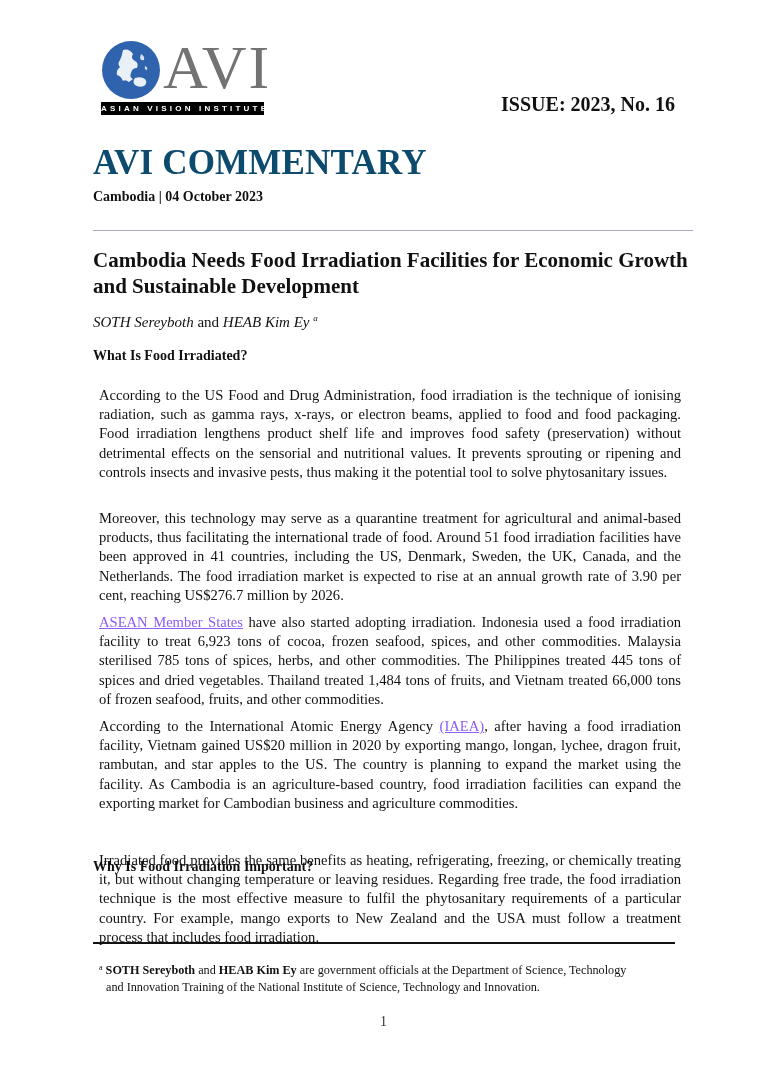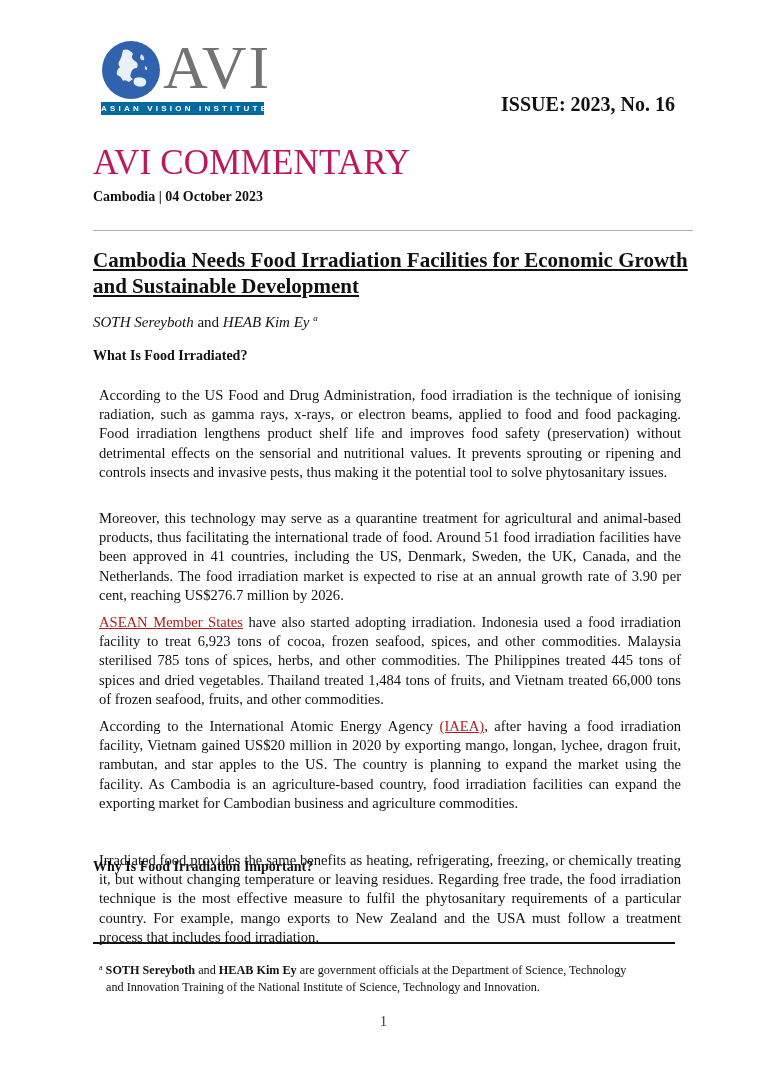--- a/index.html
+++ b/index.html
@@ -5,42 +5,42 @@
     html, body { margin: 0; padding: 0; background: #ffffff; }
     body { width: 768px; height: 1082px; position: relative; overflow: hidden;
            font-family: "Liberation Serif", "DejaVu Serif", serif; color: #111; }
     .page { position: absolute; left: 0; top: 0; width: 768px; height: 1082px; }
 
     
     .logo { position: absolute; left: 101px; top: 40px; width: 165px; height: 75px; }
     .logo-globe { position: absolute; left: 0; top: 0; width: 60px; height: 60px; }
     .logo-text { position: absolute; left: 62px; top: -6px; font-family: "Liberation Serif", serif;
                  font-size: 62px; line-height: 66px; color: #737373; letter-spacing: 2px; }
-    .logo-bar { position: absolute; left: 0; top: 62px; width: 163px; height: 13px; background: #0369a1;
+    .logo-bar { position: absolute; left: 0; top: 62px; width: 163px; height: 13px; background: #000000;
                 color: #fff; font-family: "Liberation Sans", sans-serif; font-size: 8px; font-weight: bold;
                 letter-spacing: 3.2px; line-height: 13px; text-align: center; white-space: nowrap; }
 
     .issue { position: absolute; right: 93px; top: 73px; font-size: 20px; font-weight: bold; color: #111; margin-top: 20px; }
 
     .commentary { position: absolute; left: 93px; top: 143px; font-size: 35px; line-height: 40px;
-                  color: #be185d; font-weight: normal; letter-spacing: 0.2px; }
+                  color: #0c4a6e; font-weight: bold; letter-spacing: 0.2px; }
     .dateline { position: absolute; left: 93px; top: 189px; font-size: 14px; font-weight: bold; }
     .rule-top { position: absolute; left: 93px; top: 230px; width: 600px; height: 1px; background: #a9a9c8; }
 
     .title { position: absolute; left: 93px; top: 247px; width: 600px; font-size: 21px; line-height: 26px;
-             font-weight: bold; margin: 0; text-decoration: underline; }
+             font-weight: bold; margin: 0; }
     .authors { position: absolute; left: 93px; top: 313px; font-size: 15px; }
     .authors i { font-style: italic; }
     .authors sup { font-size: 9px; font-style: italic; vertical-align: 6px; }
 
     .h2 { position: absolute; left: 93px; font-size: 14px; font-weight: bold; margin: 0; }
 
     .para { position: absolute; left: 93px; width: 582px; font-size: 14.6px; line-height: 19.2px;
             text-align: justify; margin: 6px; }
-    .link { color: #b91c1c; text-decoration: underline; }
+    .link { color: #8b5cf6; text-decoration: underline; }
 
     .rule-foot { position: absolute; left: 93px; top: 942px; width: 582px; height: 2px; background: #111; }
     .footnote { position: absolute; left: 91px; top: 951px; width: 590px; font-size: 12.2px; line-height: 17px; margin: 8px; }
     .footnote sup { font-size: 8px; vertical-align: 4px; }
     .footnote .indent { display: block; padding-left: 7px; }
 
     .pagenum { position: absolute; left: 380px; top: 1014px; font-size: 14px; color: #333; }
   </style>
 </head>
 <body>

